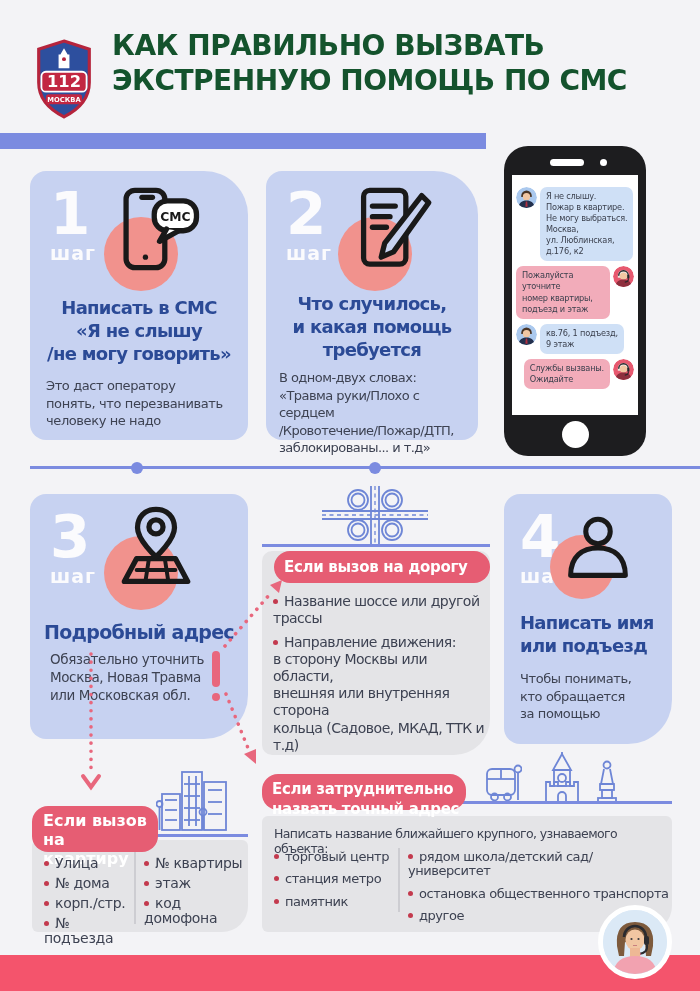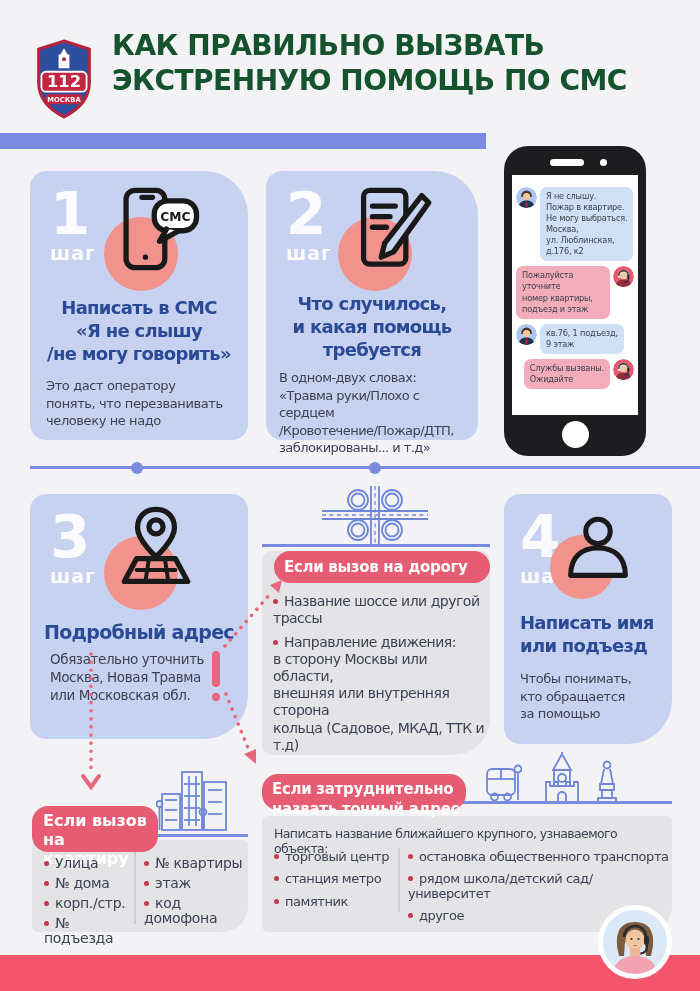--- a/index.html
+++ b/index.html
@@ -364,23 +364,23 @@
 
       <li class="b"><span class="dot"></span><span class="btext">торговый центр</span></li>
 
       <li class="b"><span class="dot"></span><span class="btext">станция метро</span></li>
 
       <li class="b"><span class="dot"></span><span class="btext">памятник</span></li>
     </ul>
   <div class="v-div" style="left:398px; top:848px; height:64px;"></div>
   <ul class="abs lm-bullets" style="left:408px; top:850px; width:264px; letter-spacing:-0.4px;">
 
+      <li class="b"><span class="dot"></span><span class="btext">рядом школа/детский сад/университет</span></li>
+
       <li class="b"><span class="dot"></span><span class="btext">остановка общественного транспорта</span></li>
-
-      <li class="b"><span class="dot"></span><span class="btext">рядом школа/детский сад/университет</span></li>
 
       <li class="b"><span class="dot"></span><span class="btext">другое</span></li>
     </ul>
 
   <div class="abs footer"></div>
   <div class="abs big-avatar">
     <svg width="64" height="64" viewBox="0 0 64 64">
       <circle cx="32" cy="32" r="32" fill="#dbe9f6"></circle>
       <path d="M14 36 Q12 12 32 12 Q52 12 50 36 L48 46 H43 L42 32 Q32 38 22 32 L21 46 H16 Z" fill="#7d5a3c"></path>
       <ellipse cx="32" cy="30" rx="9.5" ry="10.5" fill="#f1c6a2"></ellipse>

